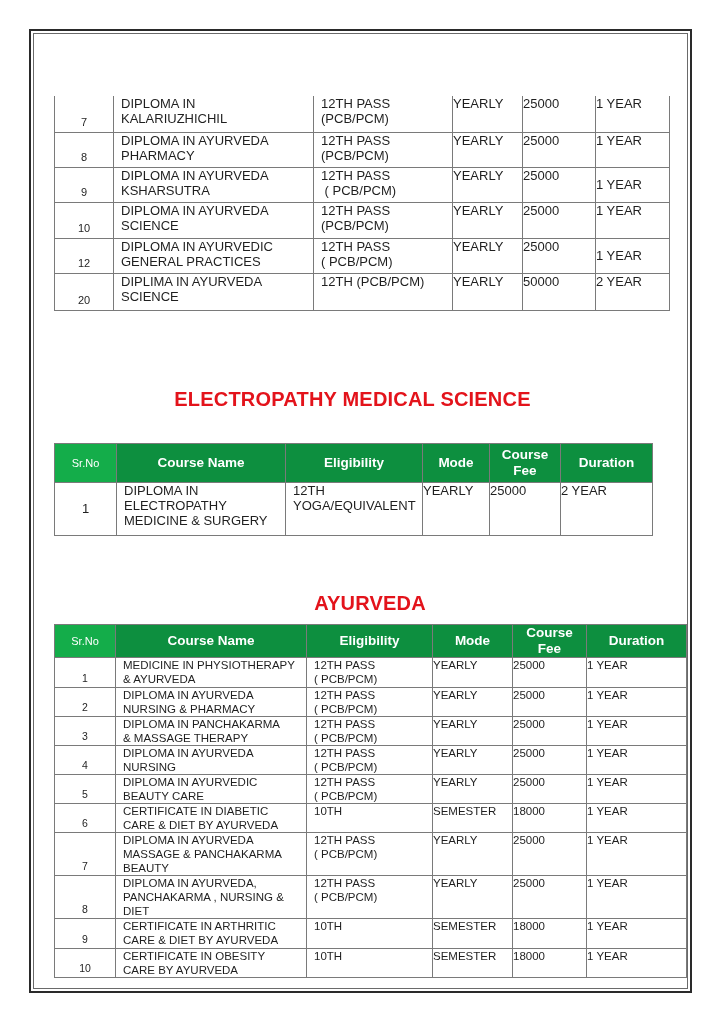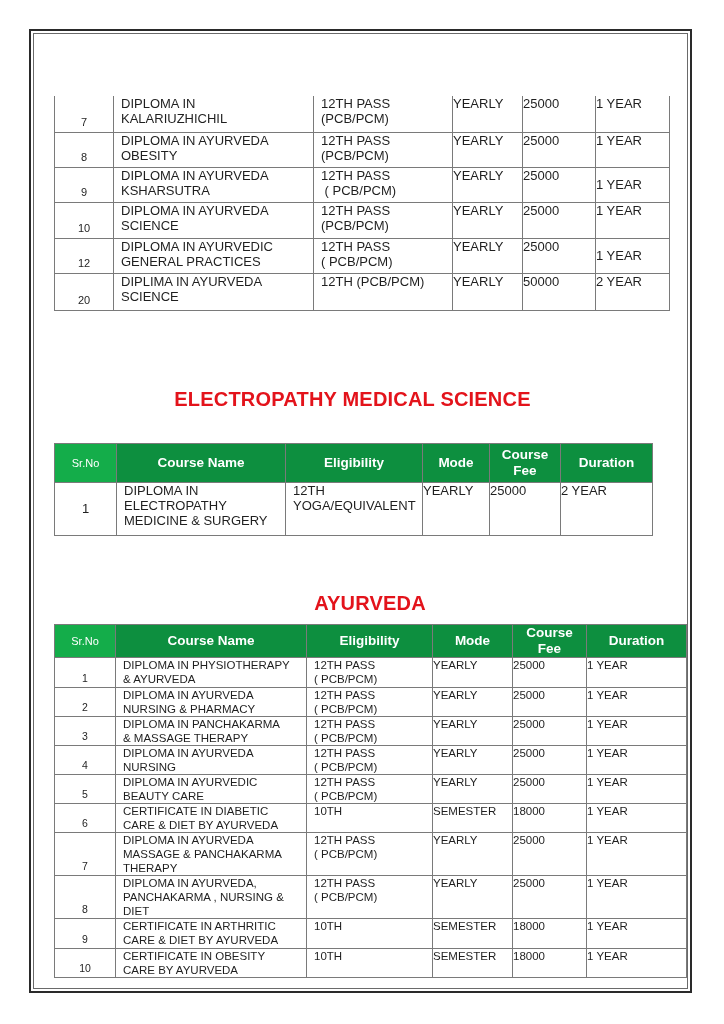--- a/index.html
+++ b/index.html
@@ -64,21 +64,21 @@
           <div style="white-space: pre;">(PCB/PCM)</div>
         </td>
         <td class="c">YEARLY</td>
         <td class="c">25000</td>
         <td class="c">1 YEAR</td>
       </tr>
       <tr style="height: 35px;">
         <td class="sr">8</td>
         <td class="name">
           <div>DIPLOMA IN AYURVEDA</div>
-          <div>OBESITY</div>
+          <div>PHARMACY</div>
         </td>
         <td class="elig">
           <div style="white-space: pre;">12TH PASS</div>
           <div style="white-space: pre;">(PCB/PCM)</div>
         </td>
         <td class="c">YEARLY</td>
         <td class="c">25000</td>
         <td class="c">1 YEAR</td>
       </tr>
       <tr style="height: 35px;">
@@ -198,21 +198,21 @@
       <th>Eligibility</th>
       <th>Mode</th>
       <th><span>Course</span><br><span>Fee</span></th>
       <th>Duration</th>
     </tr>
   </thead>
   <tbody id="t3-body">
       <tr style="height: 30px;">
         <td class="sr">1</td>
         <td class="name">
-          <div>DIPLOMA IN PHYSIOTHERAPY</div>
+          <div>MEDICINE IN PHYSIOTHERAPY</div>
           <div>&amp; AYURVEDA</div>
         </td>
         <td class="elig">
           <div style="white-space: pre;">12TH PASS</div>
           <div style="white-space: pre;">( PCB/PCM)</div>
         </td>
         <td class="c">YEARLY</td>
         <td class="c">25000</td>
         <td class="c">1 YEAR</td>
       </tr>
@@ -284,21 +284,21 @@
         </td>
         <td class="c">SEMESTER</td>
         <td class="c">18000</td>
         <td class="c">1 YEAR</td>
       </tr>
       <tr style="height: 42px;">
         <td class="sr">7</td>
         <td class="name">
           <div>DIPLOMA IN AYURVEDA</div>
           <div>MASSAGE &amp; PANCHAKARMA</div>
-          <div>THERAPY</div>
+          <div>BEAUTY</div>
         </td>
         <td class="elig">
           <div style="white-space: pre;">12TH PASS</div>
           <div style="white-space: pre;">( PCB/PCM)</div>
         </td>
         <td class="c">YEARLY</td>
         <td class="c">25000</td>
         <td class="c">1 YEAR</td>
       </tr>
       <tr style="height: 43px;">

